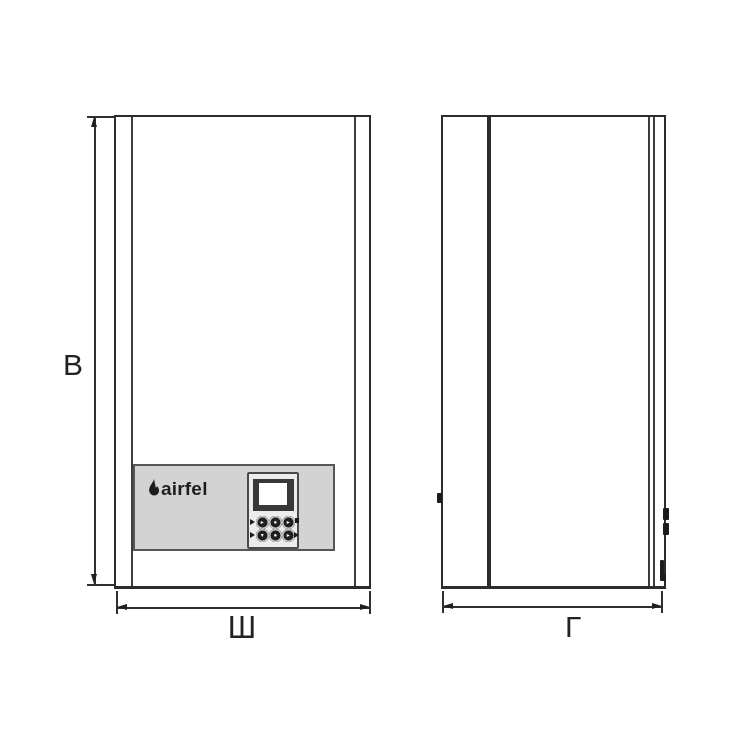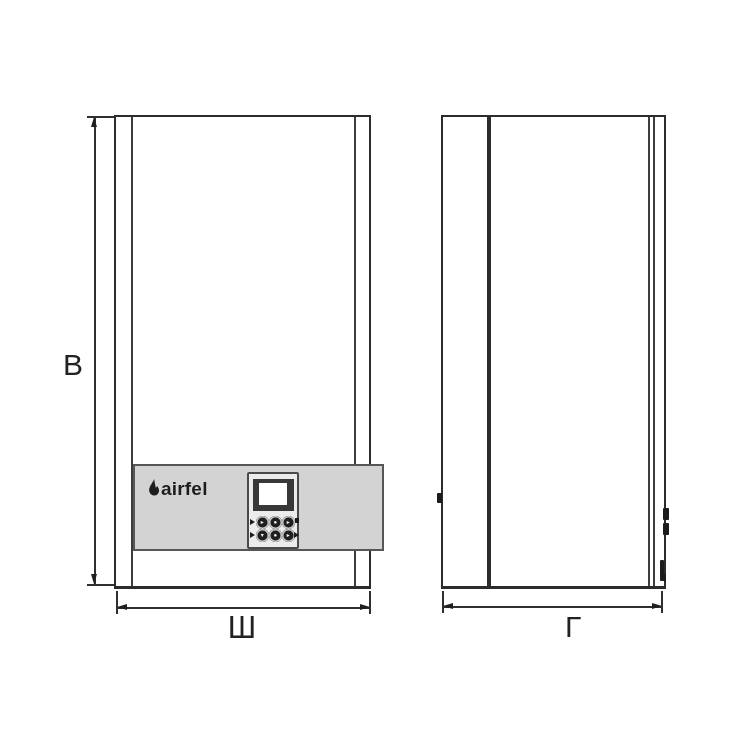--- a/index.html
+++ b/index.html
@@ -15,21 +15,21 @@
   }
   .side-outer{
     left:441px;top:115px;width:225px;height:474px;box-sizing:border-box;
     border:2.5px solid #2c2c2c;border-bottom-width:3px;background:#fff;
   }
   .vline{width:2px;background:#3d3d3d;}
   .vline.thick{width:3.5px;background:#2c2c2c;}
   .bump{background:#1c1c1c;border-radius:1px;}
   
   .control-panel{
-    left:133px;top:464px;width:251px;height:87px;box-sizing:border-box;
+    left:133px;top:464px;width:202px;height:87px;box-sizing:border-box;
     background:#d3d3d3;border:2px solid #565656;
   }
   .logo{left:13px;top:11px;height:22px;display:flex;align-items:center;gap:1px;}
   .logo-text{font-size:19px;font-weight:700;color:#1d1d1d;letter-spacing:0.2px;line-height:1;}
   .display-module{
     left:112px;top:6px;width:52px;height:77px;box-sizing:border-box;
     background:#ececec;border:2px solid #4a4a4a;border-radius:2px;
   }
   .screen{
     left:4px;top:5px;width:41px;height:32px;box-sizing:border-box;background:#ffffff;

